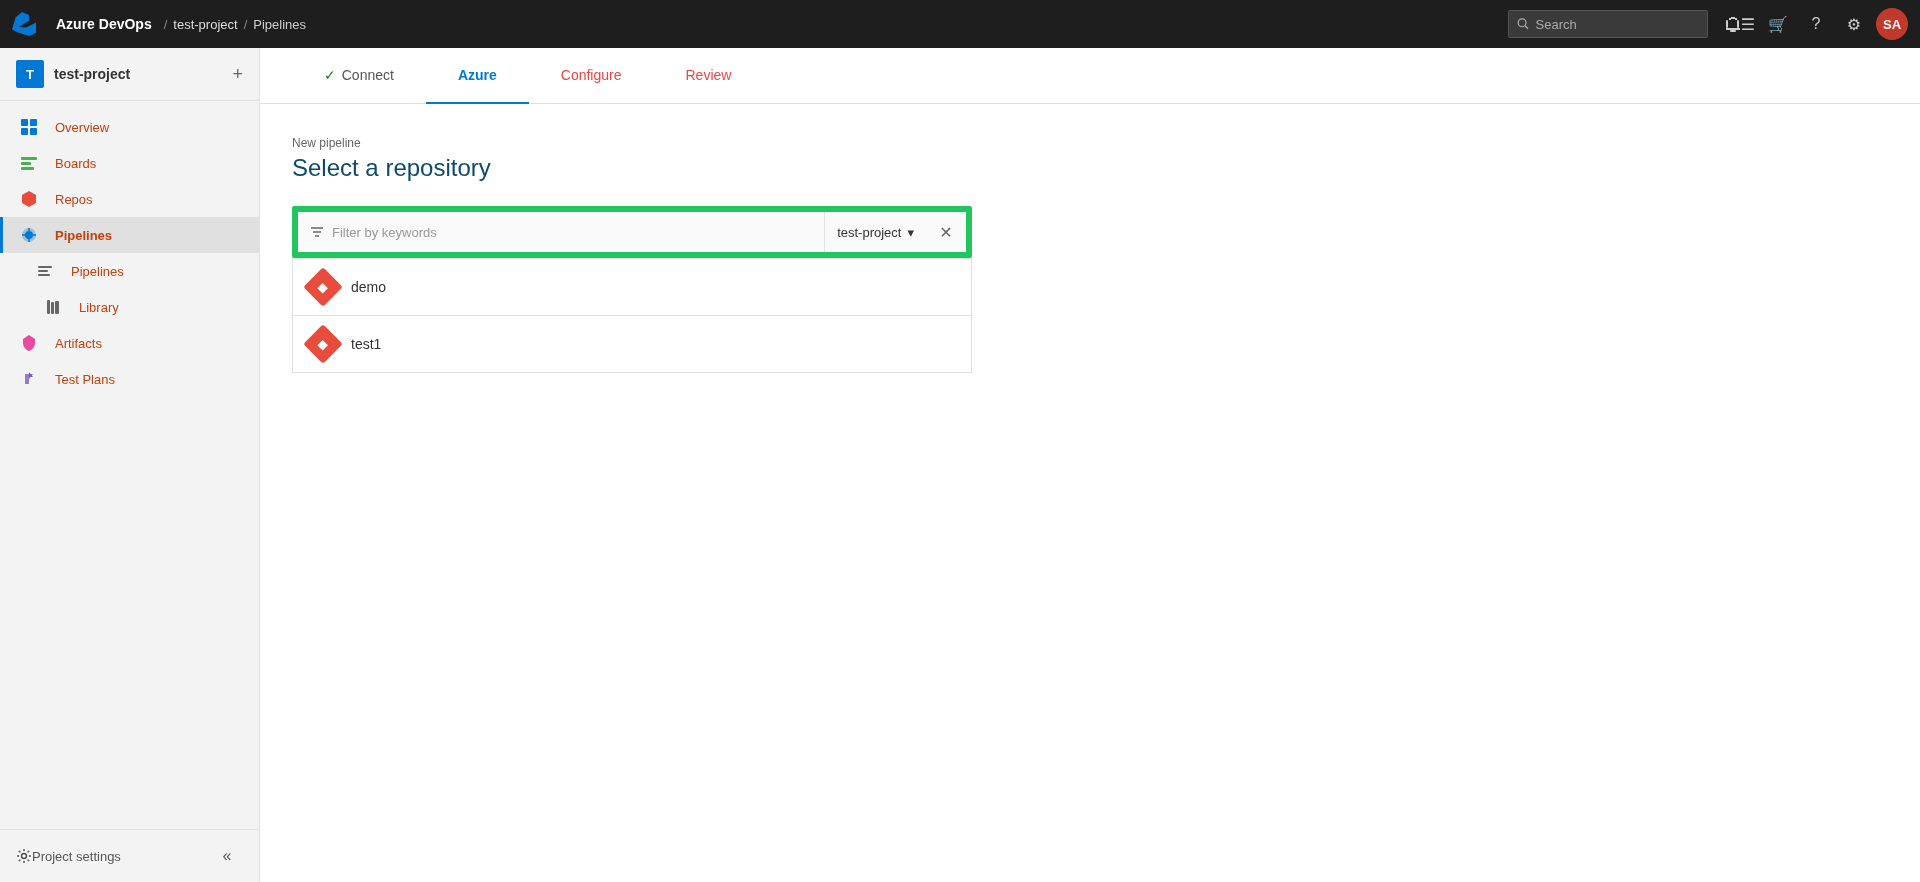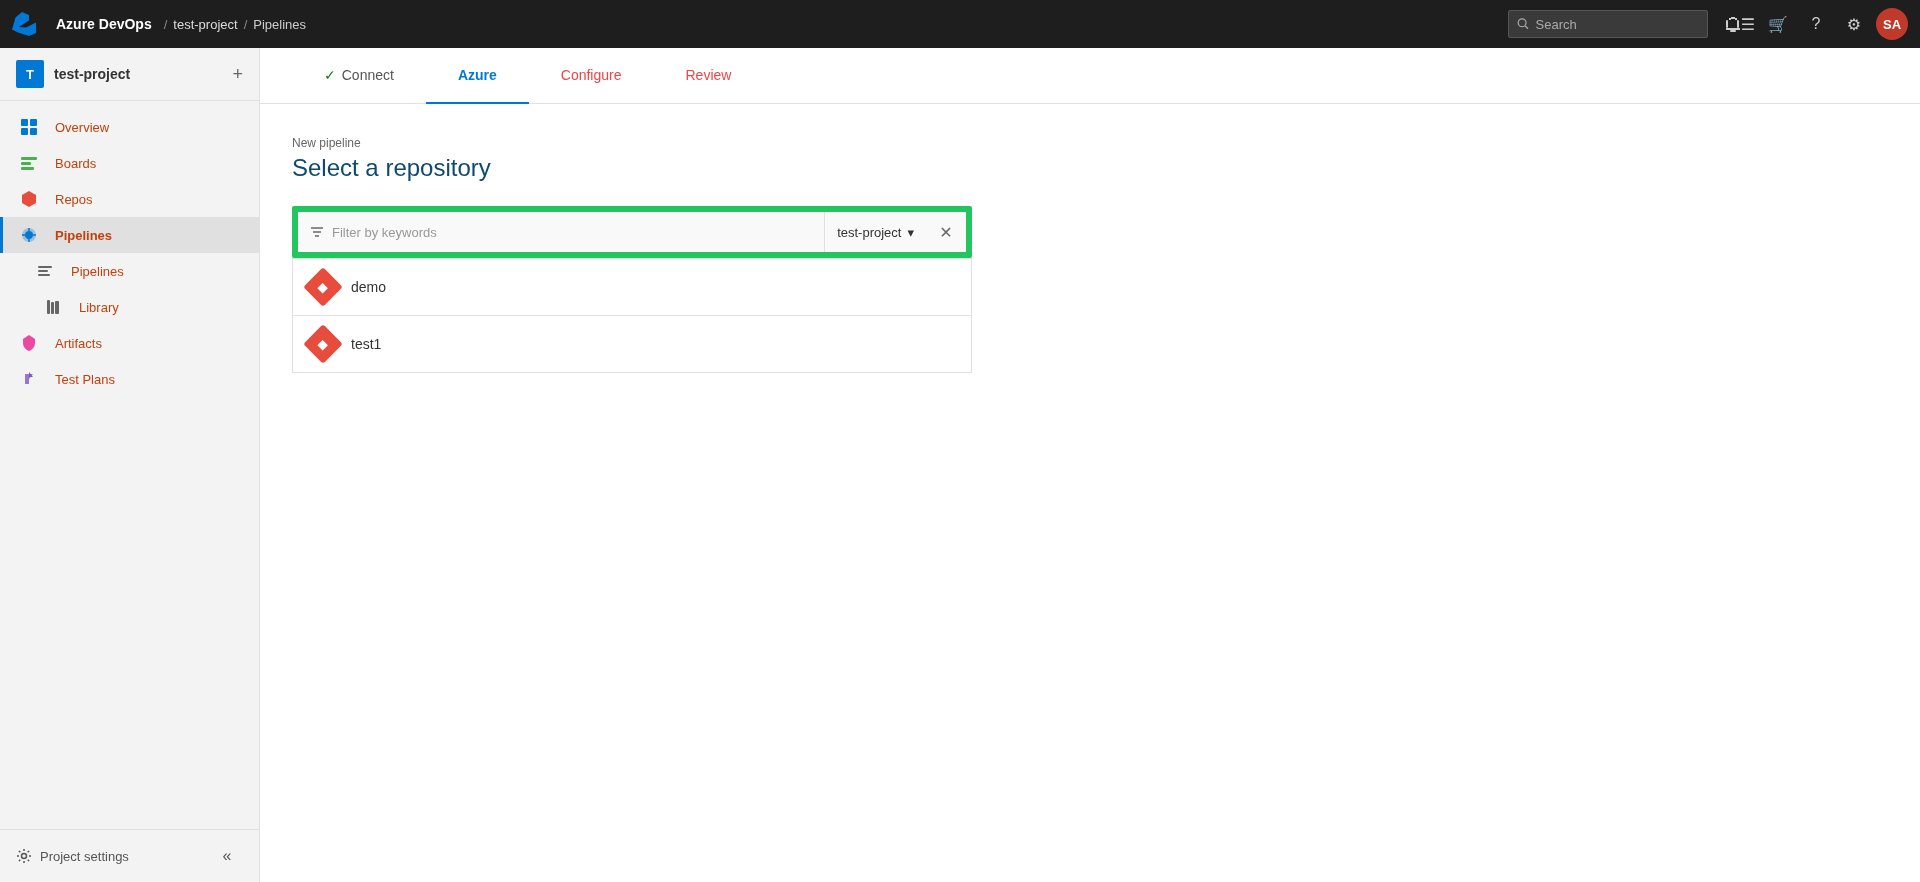--- a/index.html
+++ b/index.html
@@ -80,21 +80,21 @@
     }
     .sidebar-item.active { background: #e0e0e0; border-left-color: #0078d4; font-weight: 600; }
     .sidebar-item-icon {
       width: 20px; height: 20px; display: flex; align-items: center; justify-content: center; flex-shrink: 0;
     }
 
     .sidebar-footer {
       border-top: 1px solid #e0e0e0; padding: 10px 16px;
       display: flex; align-items: center; justify-content: space-between;
     }
-    .sidebar-footer-left { display: flex; align-items: center; gap: 8px; font-size: 13px; color: #555; cursor: pointer; text-align: right; }
+    .sidebar-footer-left { display: flex; align-items: center; font-size: 13px; color: #555; cursor: pointer; text-align: right; }
 
     
     .content {
       flex: 1; display: flex; flex-direction: column; overflow: hidden; background: #fff;
     }
 
     
     .wizard-tabs {
       display: flex; align-items: center; padding: 0 32px; border-bottom: 1px solid #e0e0e0;
       height: 56px; gap: 0; flex-shrink: 0;

